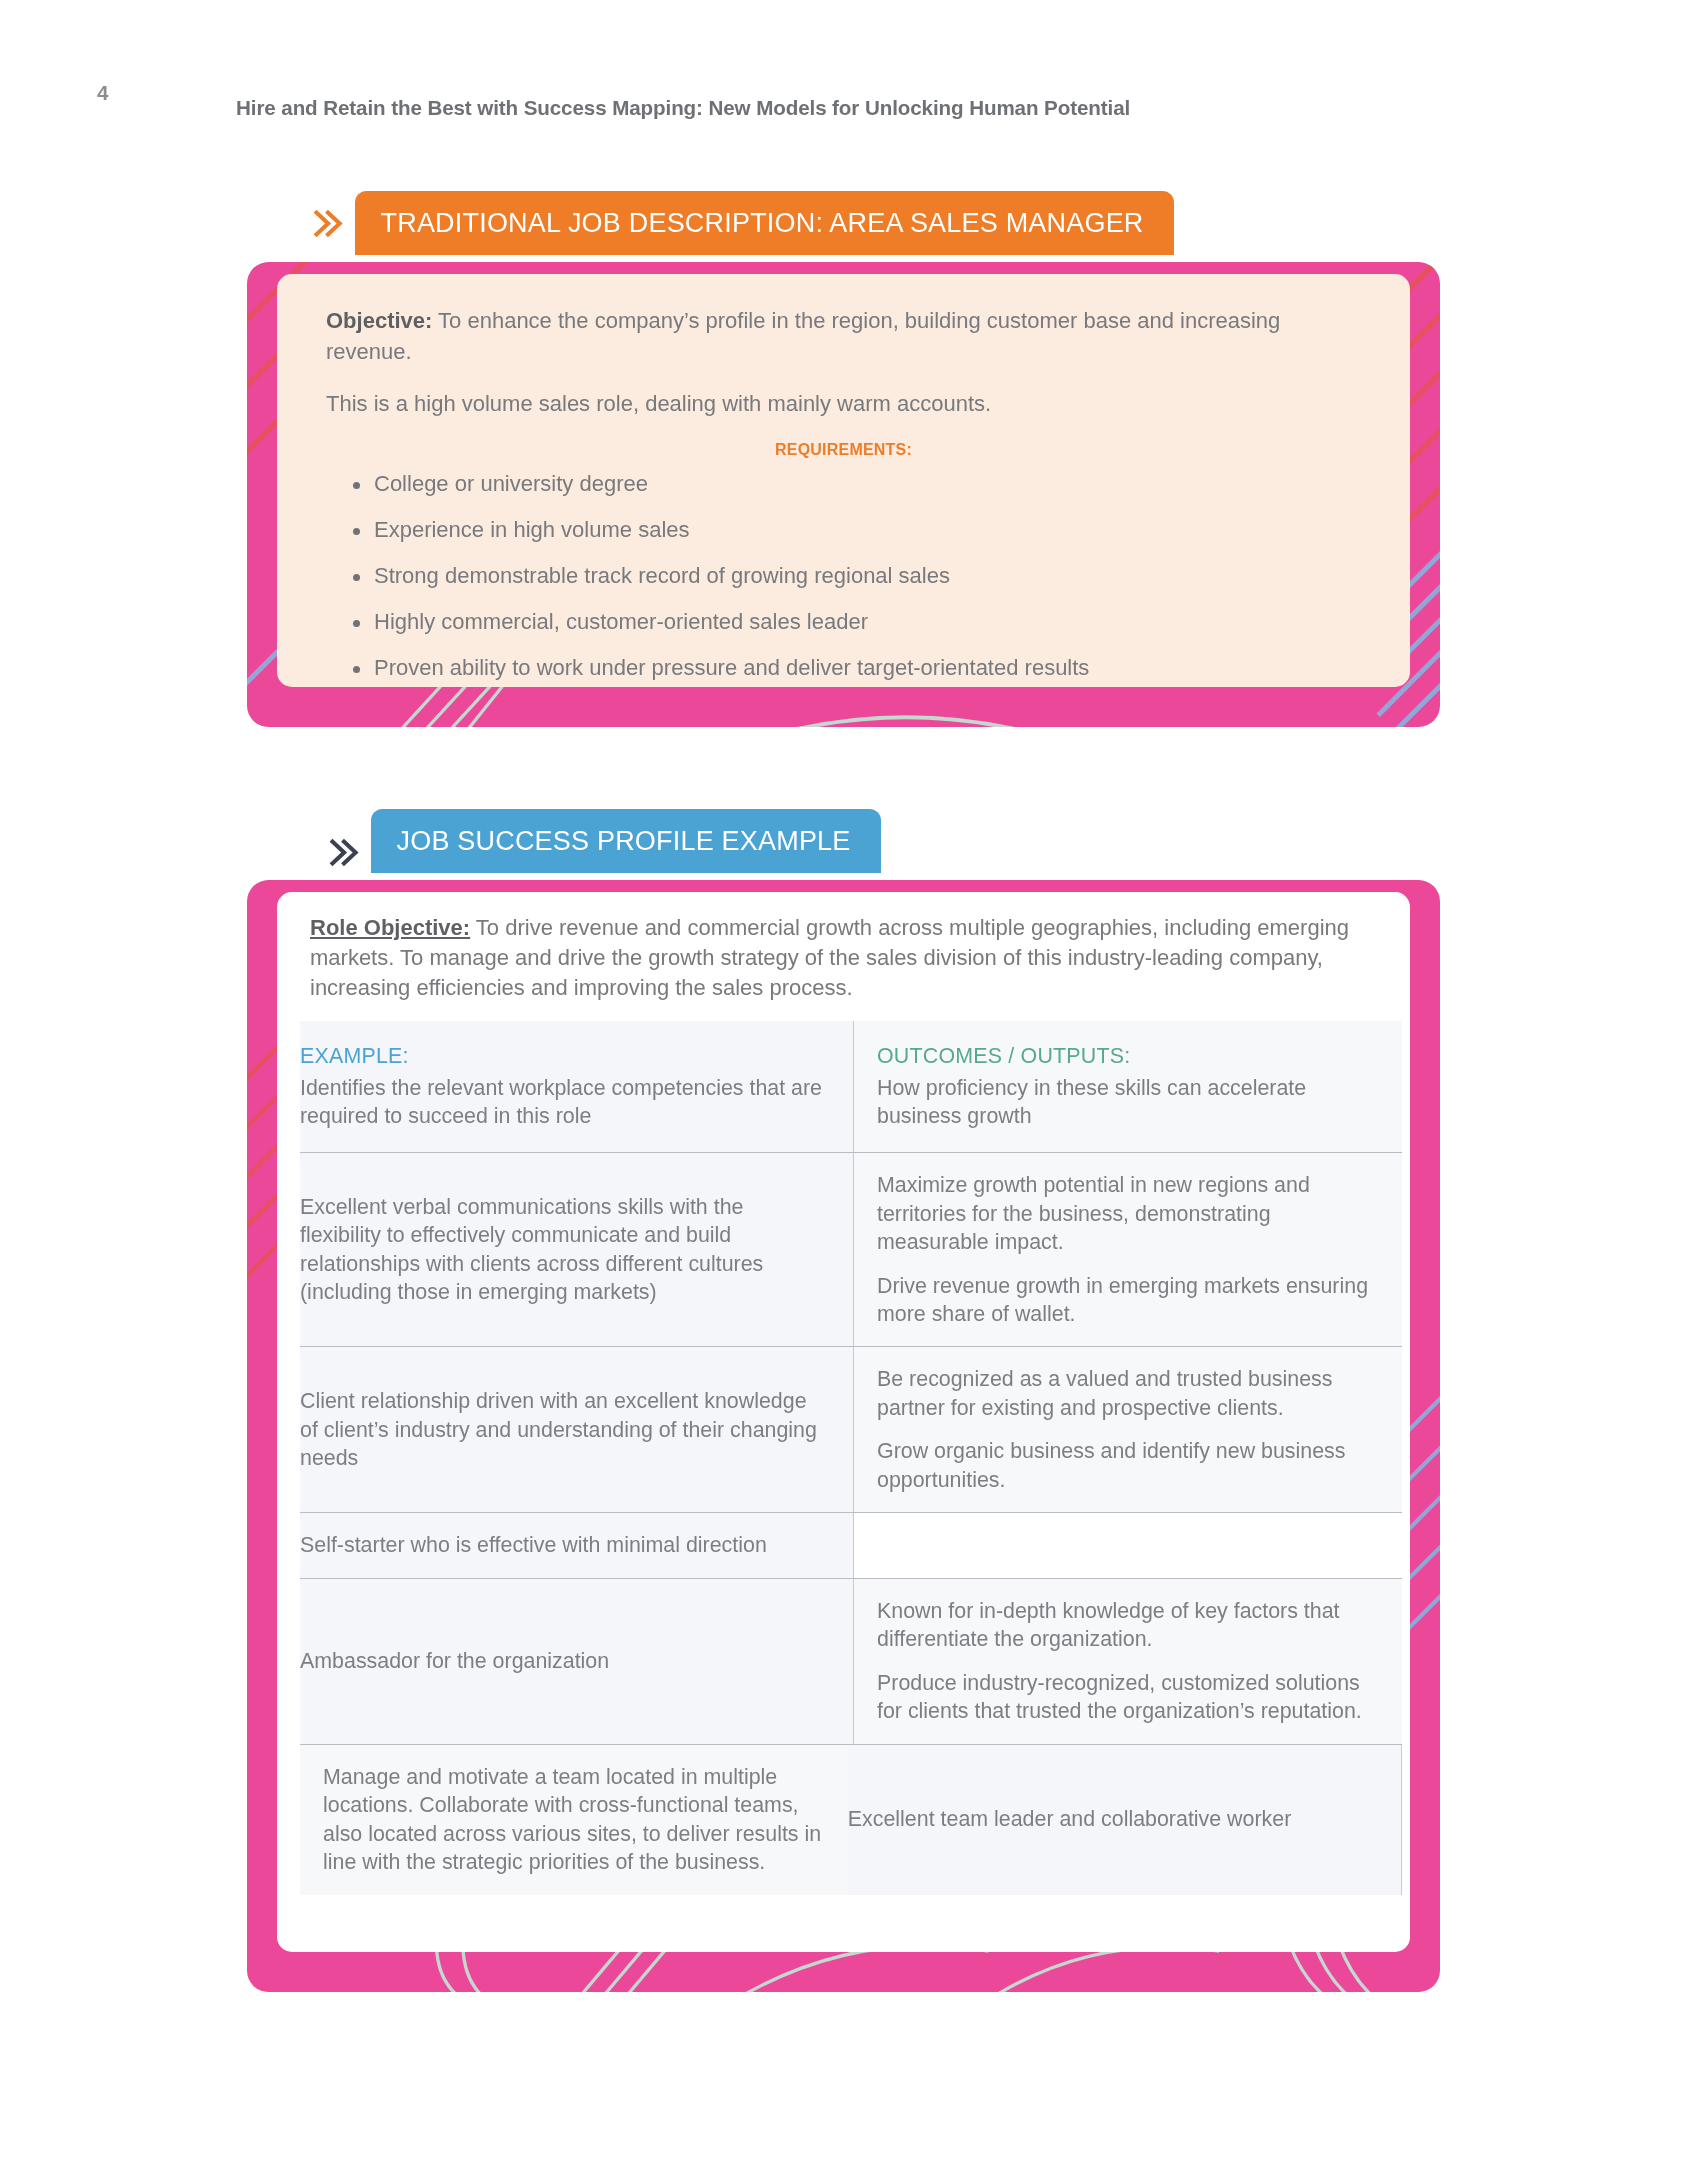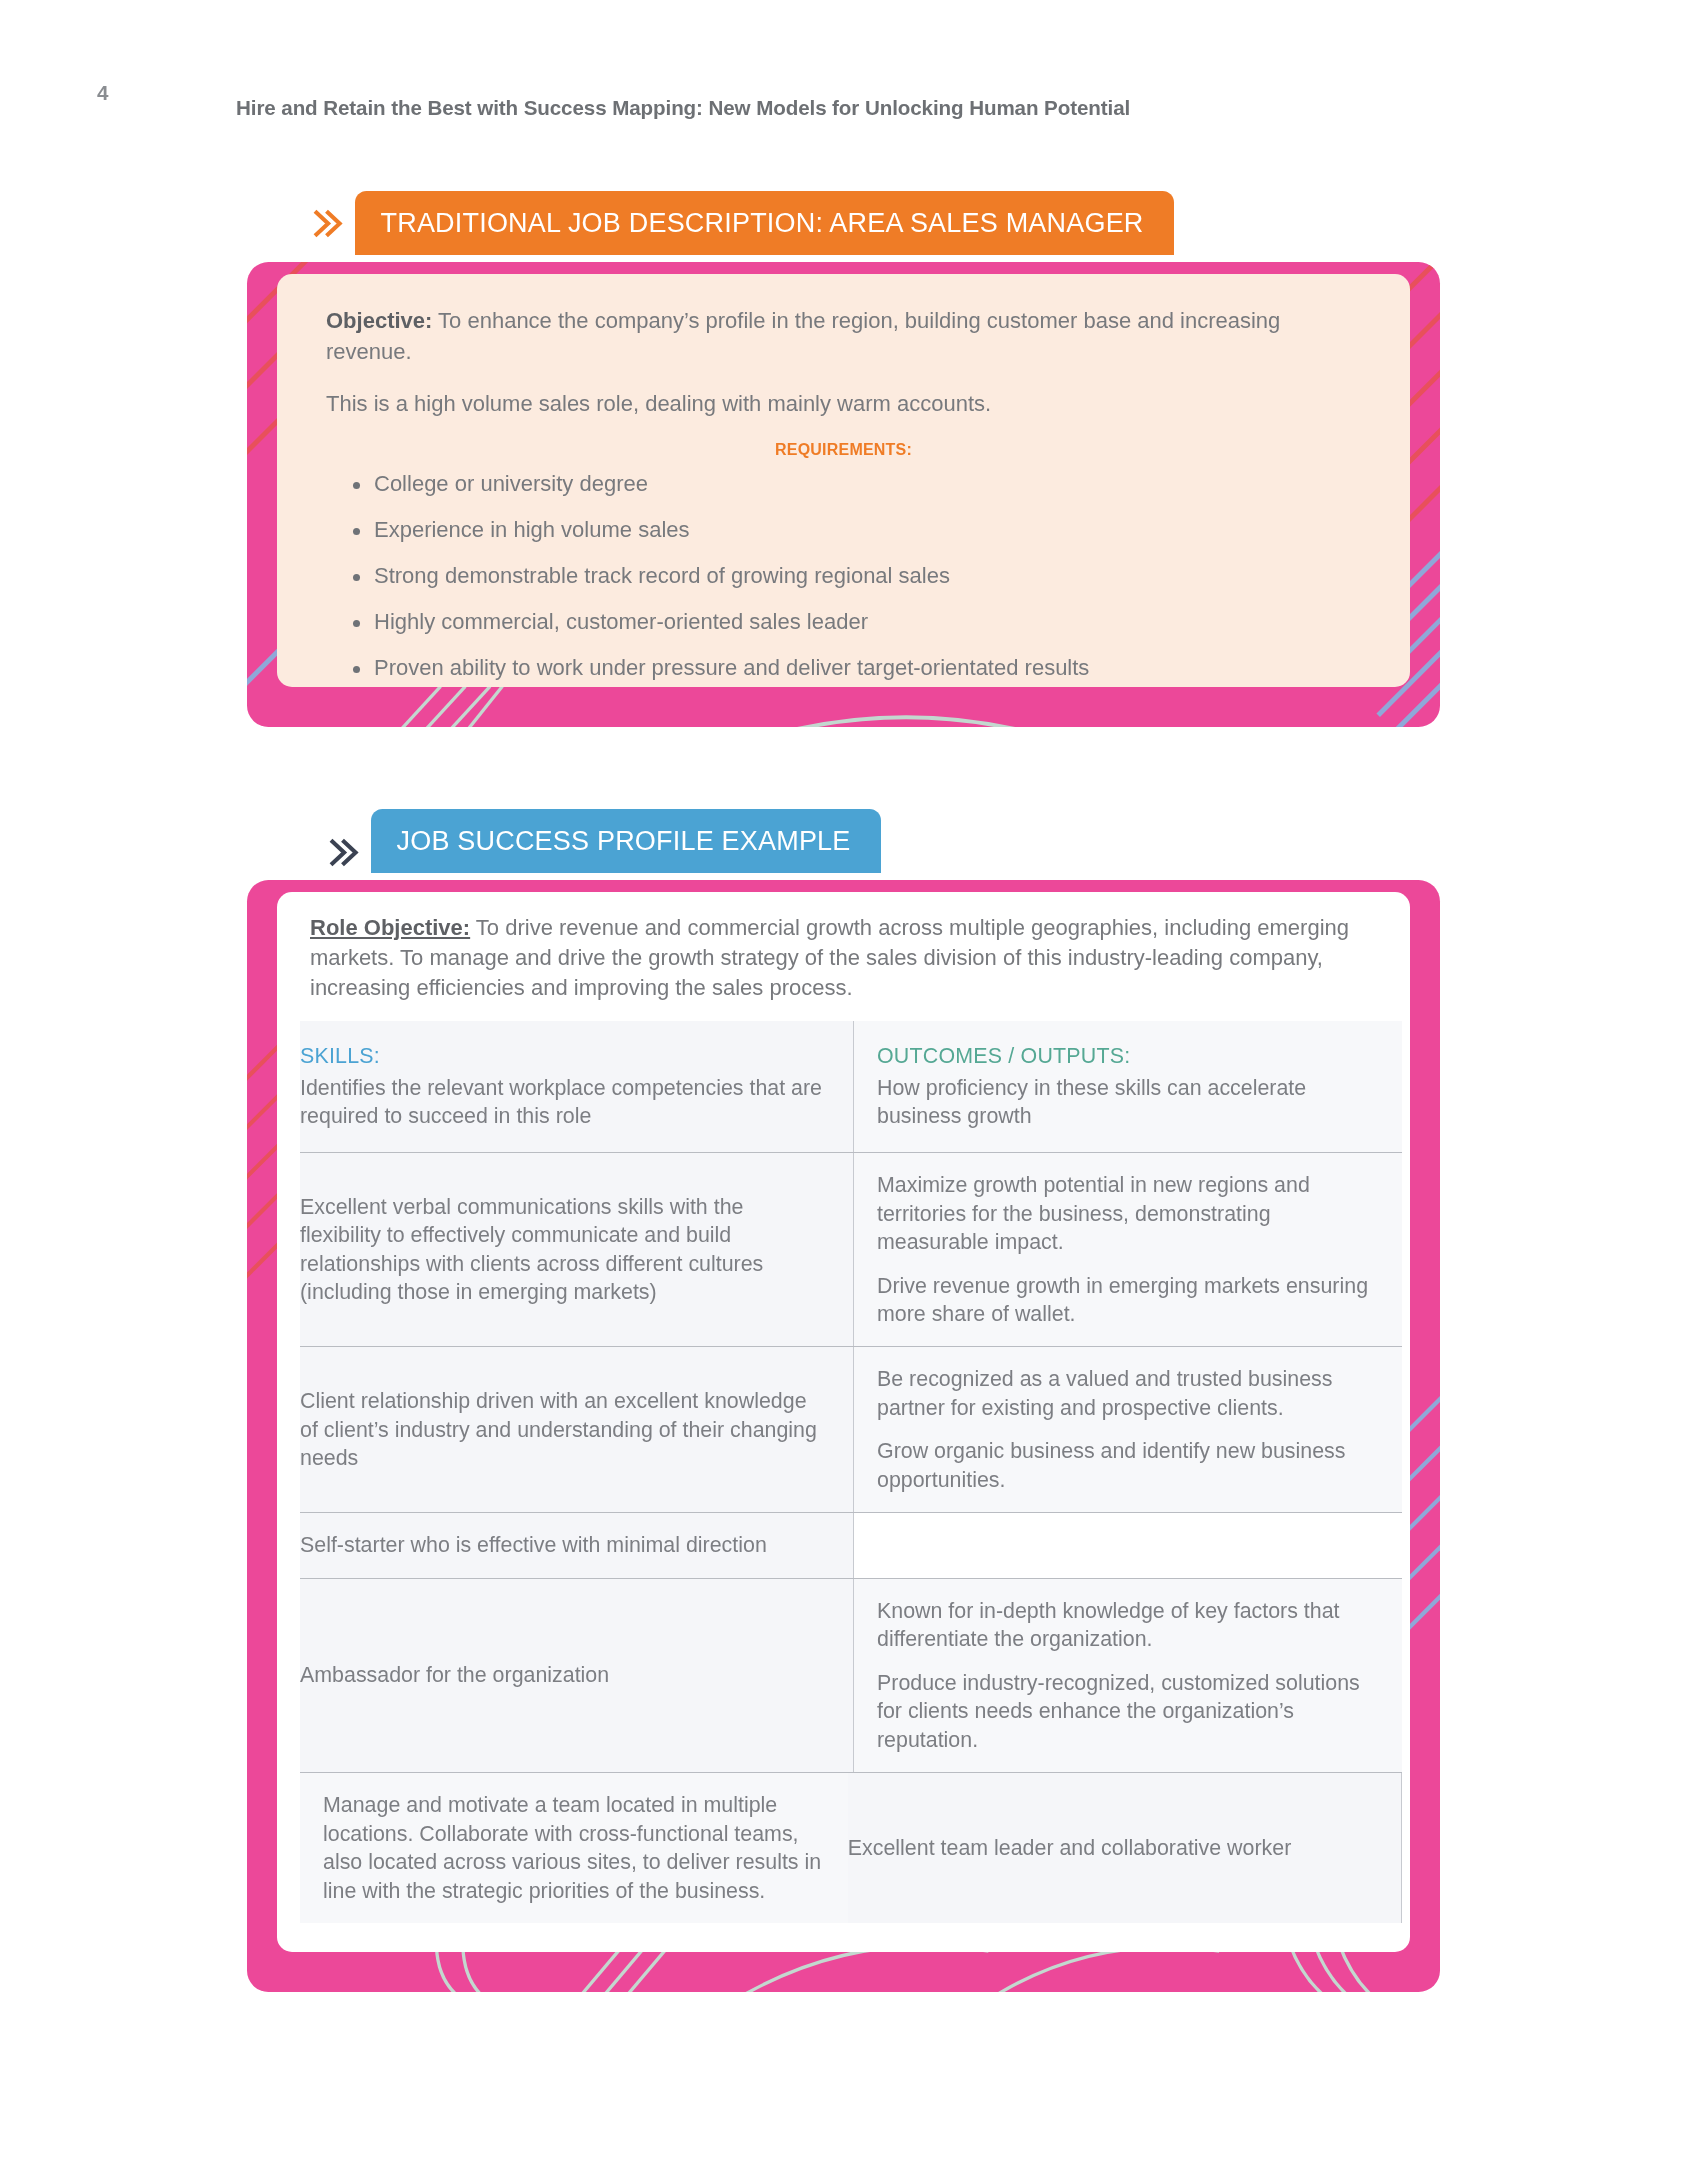--- a/index.html
+++ b/index.html
@@ -324,21 +324,21 @@
 
   <div class="card-inner">
     <p class="role-objective">
       <b>Role Objective:</b><span> To drive revenue and commercial growth across multiple geographies, including emerging markets. To manage and drive the growth strategy of the sales division of this industry-leading company, increasing efficiencies and improving the sales process.</span>
     </p>
 
     <div class="sp-table">
 
       <div class="sp-row head">
         <div class="sp-cell skills">
-          <div class="col-title skills-t">SKILLS:</div>
+          <div class="col-title skills-t">EXAMPLE:</div>
           <p>Identifies the relevant workplace competencies that are required to succeed in this role</p>
         </div>
         <div class="sp-cell outcomes">
           <div class="col-title outcomes-t">OUTCOMES / OUTPUTS:</div>
           <p>How proficiency in these skills can accelerate business growth</p>
         </div>
       </div>
 
       <div class="sp-row">
         <div class="sp-cell skills">
@@ -365,21 +365,21 @@
           <p>Self-starter who is effective with minimal direction</p>
         </div>
       </div>
 
       <div class="sp-row">
         <div class="sp-cell skills">
           <p>Ambassador for the organization</p>
         </div>
         <div class="sp-cell outcomes">
           <p>Known for in-depth knowledge of key factors that differentiate the organization.</p>
-          <p>Produce industry-recognized, customized solutions for clients needs enhance the organization’s reputation.</p>
+          <p>Produce industry-recognized, customized solutions for clients that trusted the organization’s reputation.</p>
         </div>
       </div>
 
       <div class="sp-row">
         <div class="sp-cell outcomes">
           <p>Manage and motivate a team located in multiple locations. Collaborate with cross-functional teams, also located across various sites, to deliver results in line with the strategic priorities of the business.</p>
         </div>
         <div class="sp-cell skills">
           <p>Excellent team leader and collaborative worker</p>
         </div>

